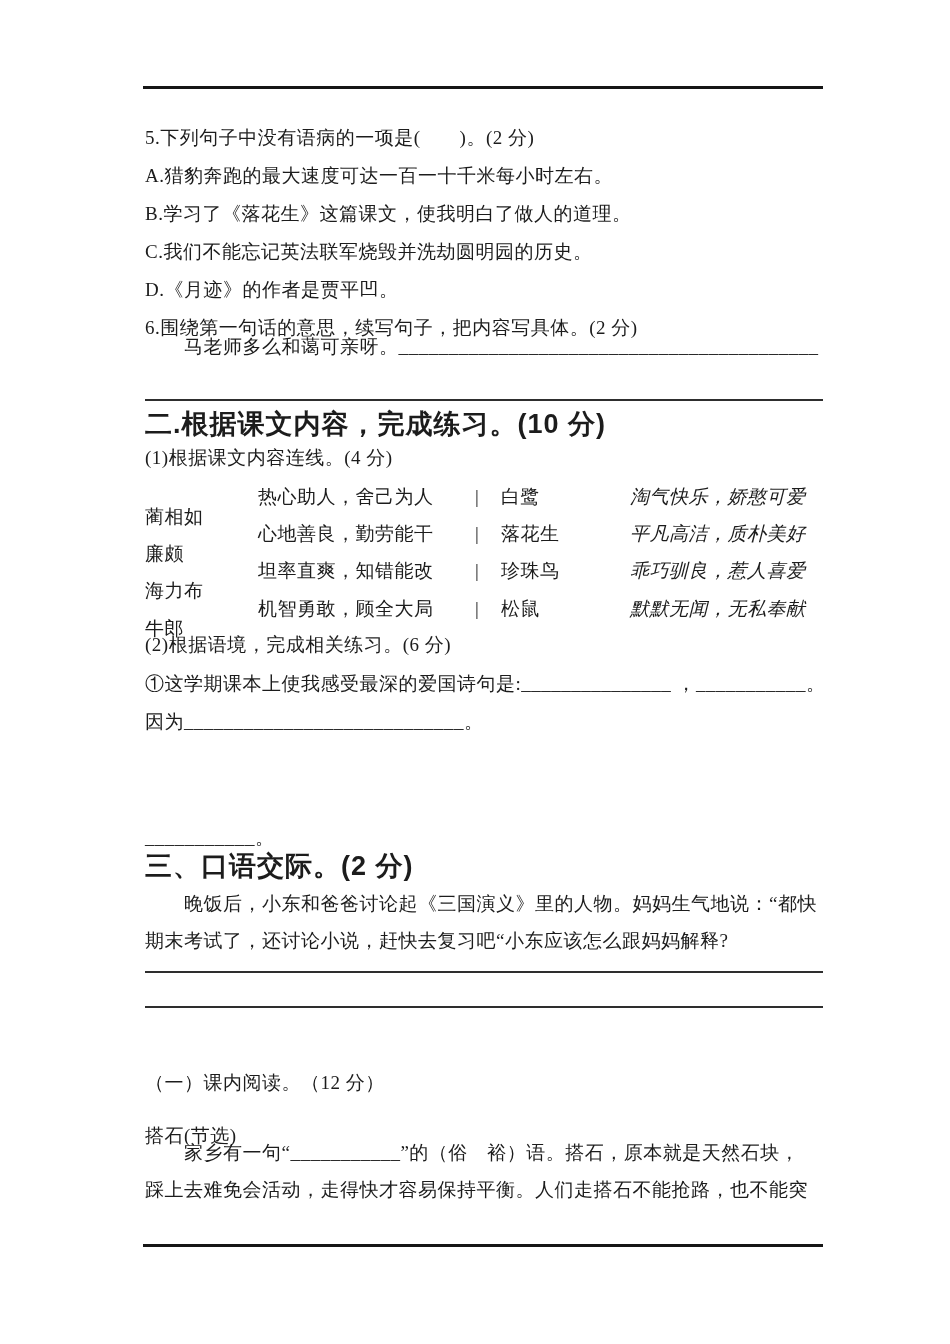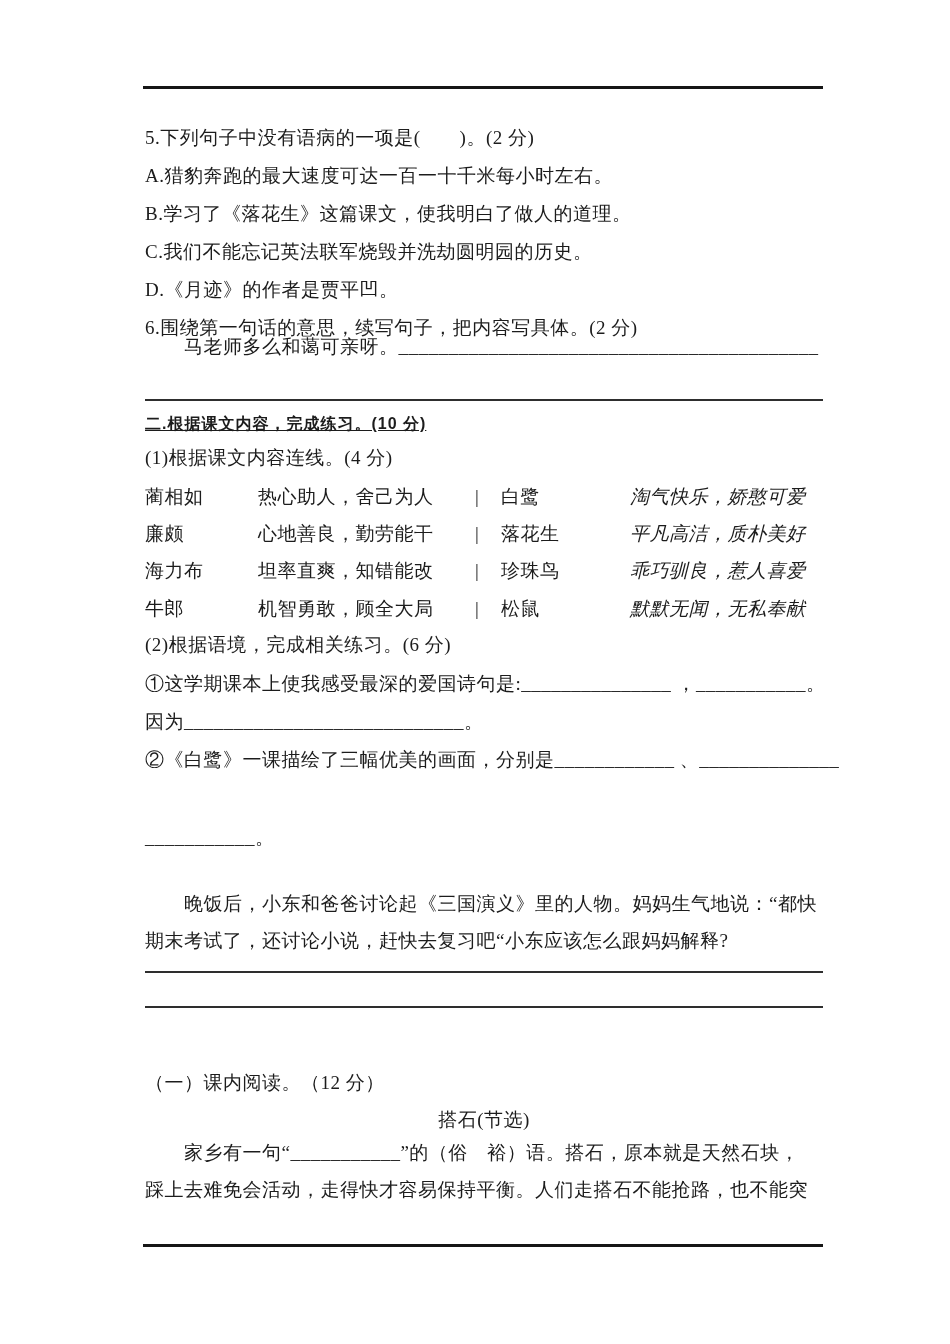--- a/index.html
+++ b/index.html
@@ -18,23 +18,22 @@
     width:690px;
     height:38px;
     line-height:38px;
     font-size:19px;
     white-space:pre;
     letter-spacing:0.5px;
   }
   .heading {
     font-family:"Liberation Sans","DejaVu Sans",sans-serif;
     font-weight:bold;
-    font-size:16px;
+    font-size:27px;
     letter-spacing:1px;
-    text-decoration:underline;
   }
   .rule {
     position:absolute;
     left:143px;
     width:680px;
     background:#161616;
   }
   .rule-thick { height:3px; }
   .answer-rule {
     position:absolute;
@@ -42,26 +41,26 @@
     width:678px;
     height:0;
     border-bottom:2px solid #2e2e2e;
   }
   .match-row { position:absolute; left:145px; width:690px; height:38px; }
   .match-row span {
     position:absolute; top:0;
     height:38px; line-height:38px;
     font-size:19px; white-space:pre; letter-spacing:0.5px;
   }
-  .mc1 { left:0; }
+  .mc1 { left:0;margin-top:20px; }
   .mc2 { left:113px;text-align:right; }
   .mcbar { left:330px; color:#222; }
   .mc3 { left:356px; }
   .mc4 { left:485px;font-style:italic; }
-  .centered { text-align:center; width:678px; }
+  .centered { width:678px;margin-top:16px; }
 </style>
 </head>
 <body>
 
 <div class="page">
 
   <div class="rule rule-thick" style="top:86px"></div>
 
   <div class="ln" style="top:119px">5.下列句子中没有语病的一项是(　　)。(2 分)</div>
   <div class="ln" style="top:195px">B.学习了《落花生》这篇课文，使我明白了做人的道理。</div>
@@ -101,23 +100,23 @@
     <span class="mc1">牛郎</span>
     <span class="mc2">机智勇敢，顾全大局</span>
     <span class="mcbar">|</span>
     <span class="mc3">松鼠</span>
     <span class="mc4">默默无闻，无私奉献</span>
   </div>
 
   <div class="ln" style="top:626px">(2)根据语境，完成相关练习。(6 分)</div>
   <div class="ln" style="top:665px">①这学期课本上使我感受最深的爱国诗句是:_______________ ，___________。</div>
   <div class="ln" style="top:703px">因为____________________________。</div>
-  <div class="ln" style="top:741px">②《白鹭》一课描绘了三幅优美的画面，分别是____________ 、______________</div>
   <div class="ln" style="top:819px">___________。</div>
 
+  <div class="ln heading" style="top:847px">三、口语交际。(2 分)</div>
   <div class="ln" style="top:885px">　　晚饭后，小东和爸爸讨论起《三国演义》里的人物。妈妈生气地说：“都快</div>
   <div class="ln" style="top:922px">期末考试了，还讨论小说，赶快去复习吧“小东应该怎么跟妈妈解释?</div>
   <div class="answer-rule" style="top:971px"></div>
   <div class="answer-rule" style="top:1006px"></div>
 
   <div class="ln" style="top:1064px">（一）课内阅读。（12 分）</div>
   <div class="ln centered" style="top:1101px">搭石(节选)</div>
   <div class="ln" style="top:1134px">　　家乡有一句“___________”的（俗　裕）语。搭石，原本就是天然石块，</div>
   <div class="ln" style="top:1171px">踩上去难免会活动，走得快才容易保持平衡。人们走搭石不能抢路，也不能突</div>
 

